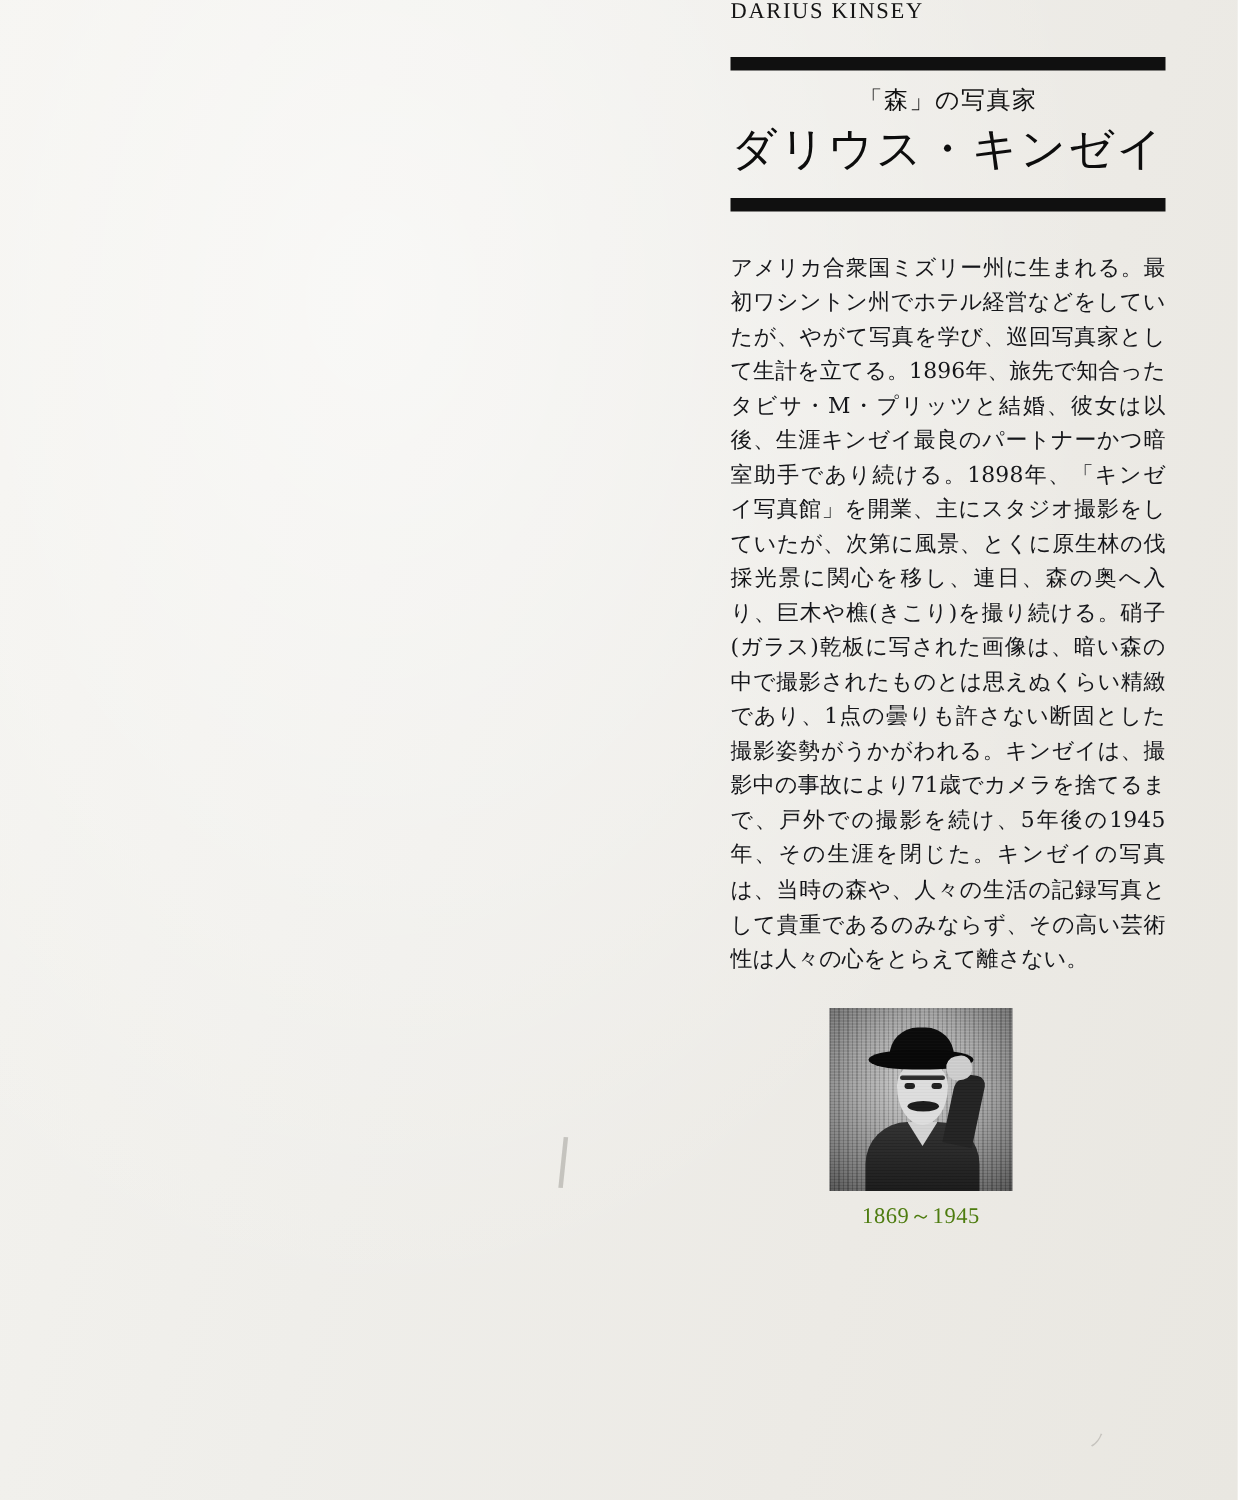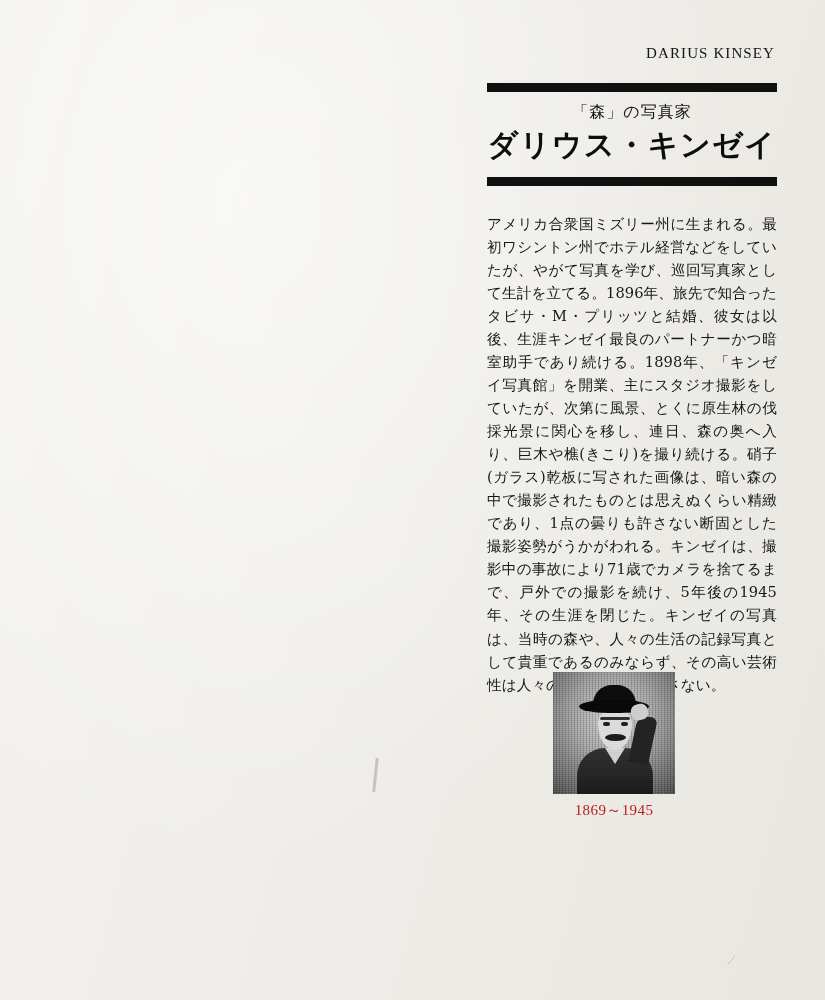--- a/index.html
+++ b/index.html
@@ -33,23 +33,21 @@
     position: absolute;
     left: 487px;
     top: 0;
     width: 290px;
   }
 
   .eyebrow {
     font-family: "Liberation Serif", serif;
     font-size: 15px;
     letter-spacing: 1.1px;
-    text-align: right;
     color: #141414;
-    margin-top: 45px;
     margin-right: 2px;
     font-weight: 400;
   }
 
   .rule-top {
     margin-top: 21px;
     height: 9px;
     background: #101010;
   }
   .rule-bottom {
@@ -64,21 +62,21 @@
   }
   .title-sub {
     font-family: "DejaVu Serif", "Liberation Serif", serif;
     font-size: 16px;
     letter-spacing: 1px;
     color: #111;
     line-height: 1.2;
   }
   .title-main {
     font-family: "DejaVu Sans", "Liberation Sans", sans-serif;
-    font-weight: bold;
+    font-weight: normal;
     font-size: 30px;
     letter-spacing: 1.5px;
     color: #0d0d0d;
     margin-top: 7px;
     line-height: 1.15;
   }
 
   .body-text {
     margin-top: 26px;
     font-family: "DejaVu Serif", "Liberation Serif", serif;
@@ -213,21 +211,21 @@
     inset: 0;
     background-image:
       repeating-linear-gradient(0deg, rgba(255,255,255,0.06) 0 1px, rgba(0,0,0,0.06) 1px 2px);
     mix-blend-mode: overlay;
   }
   .portrait-caption {
     margin-top: 7px;
     font-family: "Liberation Serif", serif;
     font-size: 15px;
     letter-spacing: 0.4px;
-    color: #b91c1c;
+    color: #4d7c0f;
   }
 
   .faint-mark {
     position: absolute;
     left: 374px;
     top: 758px;
     width: 3px;
     height: 34px;
     background: rgba(120,118,112,0.35);
     transform: rotate(6deg);

